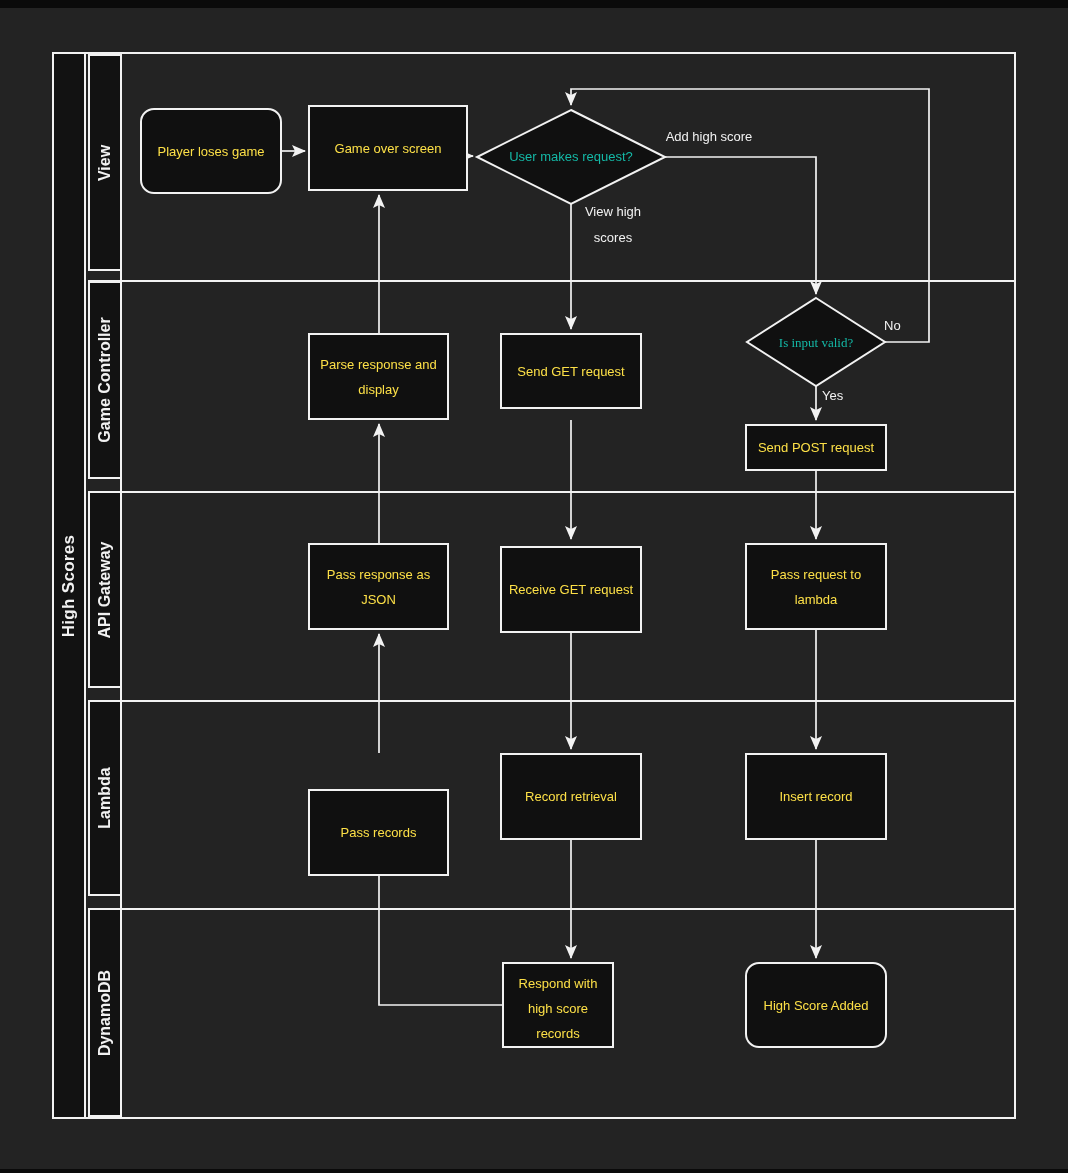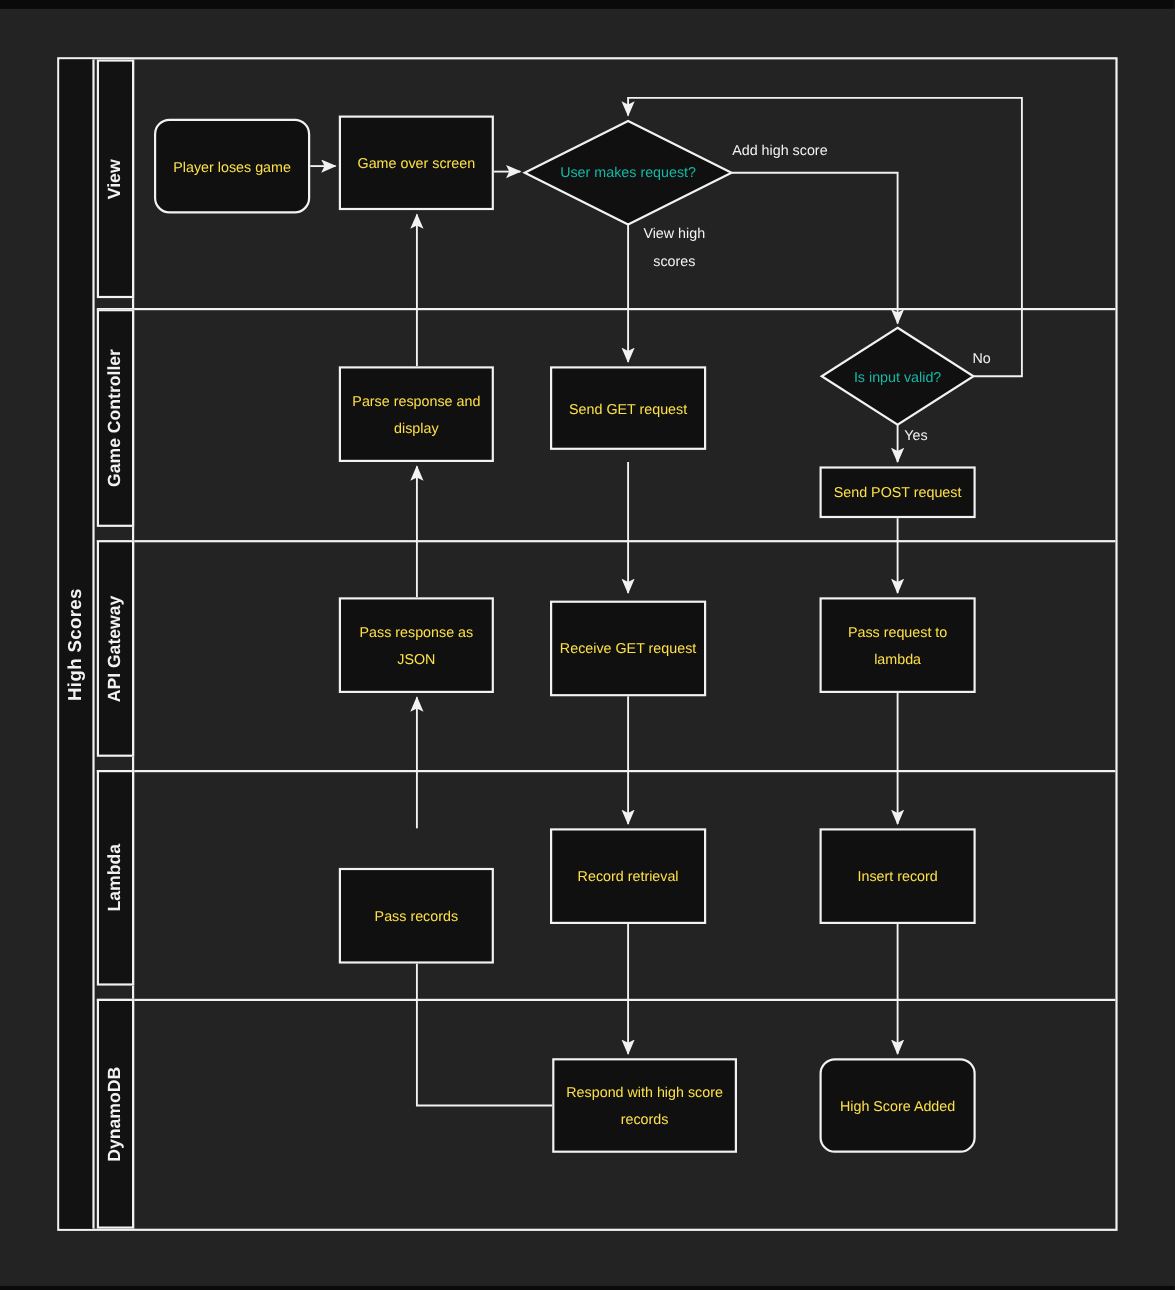--- a/index.html
+++ b/index.html
@@ -105,21 +105,21 @@
     </g>
     <g fill="#101010" stroke="#f2f2f2" stroke-width="2">
       <polygon points="571,110 665,157 571,204 477,157"></polygon>
       <polygon points="816,298 885,342 816,386 747,342"></polygon>
     </g>
   </svg>
 
   <div class="node rounded" style="left:140px;top:108px;width:142px;height:86px;">
     <span>Player loses game</span>
   </div>
-  <div class="node" style="left:308px;top:105px;width:141px;height:86px;">
+  <div class="node" style="left:308px;top:105px;width:160px;height:86px;">
     <span>Game over screen</span>
   </div>
   <div class="node" style="left:308px;top:333px;width:141px;height:87px;">
     <span>Parse response and display</span>
   </div>
   <div class="node" style="left:500px;top:333px;width:142px;height:76px;align-items:center;">
     <span>Send GET request</span>
   </div>
   <div class="node" style="left:745px;top:424px;width:142px;height:47px;">
     <span>Send POST request</span>
@@ -135,27 +135,27 @@
   </div>
   <div class="node" style="left:308px;top:753px;width:141px;height:87px;margin-top:36px;">
     <span>Pass records</span>
   </div>
   <div class="node" style="left:500px;top:753px;width:142px;height:87px;">
     <span>Record retrieval</span>
   </div>
   <div class="node" style="left:745px;top:753px;width:142px;height:87px;">
     <span>Insert record</span>
   </div>
-  <div class="node" style="left:502px;top:962px;width:168px;height:86px;">
+  <div class="node" style="left:502px;top:962px;width:112px;height:86px;align-items:flex-end;">
     <span>Respond with high score records</span>
   </div>
   <div class="node rounded" style="left:745px;top:962px;width:142px;height:86px;">
     <span>High Score Added</span>
   </div>
 
   <div class="diamond-text" style="left:491px;top:149px;width:160px;">User makes request?</div>
-  <div class="diamond-text" style="left:746px;top:335px;width:140px;">Is input valid?</div>
+  <div class="diamond-text" style="left:746px;top:335px;width:140px;font-family:Liberation Serif, serif;">Is input valid?</div>
 
   <div class="edge-label centered" style="left:660px;top:124px;width:98px;text-align:center;">Add high score</div>
   <div class="edge-label centered" style="left:582px;top:199px;width:62px;">View high scores</div>
   <div class="edge-label" style="left:822px;top:383px;width:40px;">Yes</div>
   <div class="edge-label" style="left:884px;top:313px;width:34px;">No</div>
 </div>
 
 </body></html>

